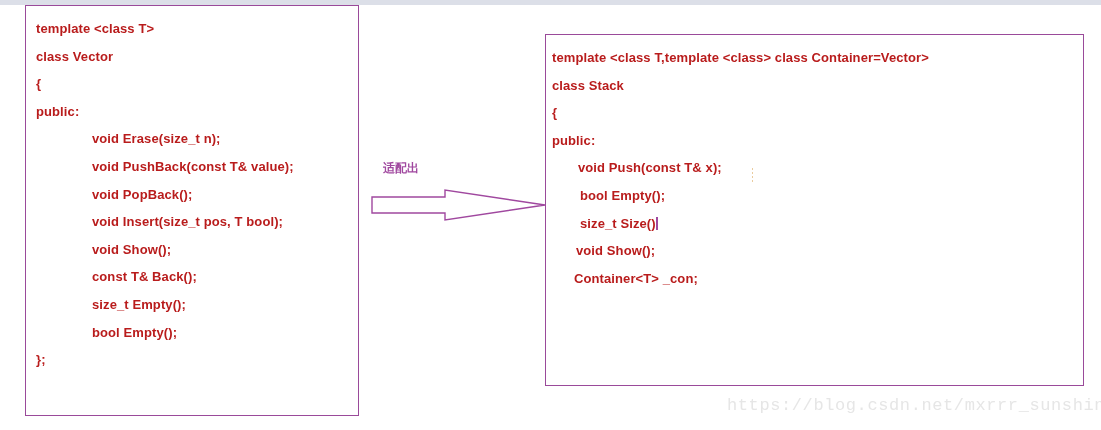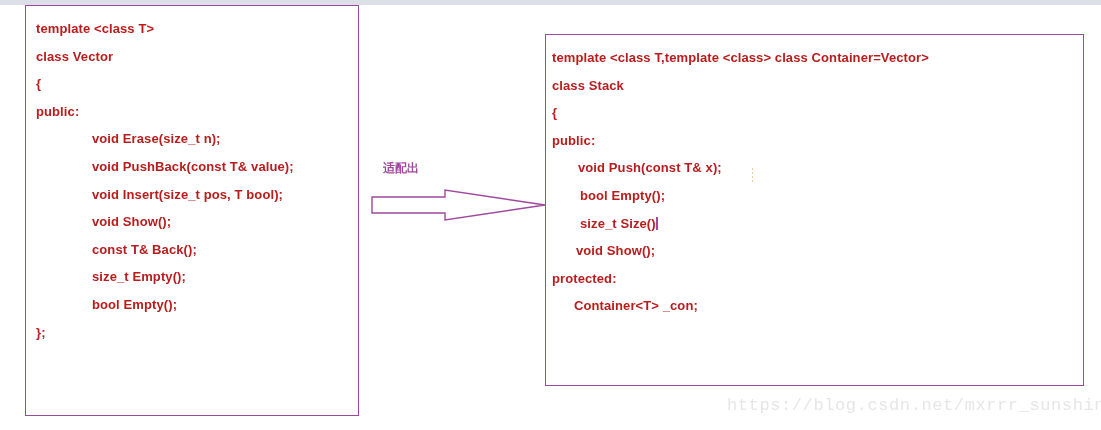--- a/index.html
+++ b/index.html
@@ -148,20 +148,21 @@
   <div class="top-band"></div>
 
   <div id="vector-box" class="code-box">
     <ul class="code-lines">
         <li class="code-line ind-0"><span>template &lt;class T&gt;</span></li>
         <li class="code-line ind-0"><span>class Vector</span></li>
         <li class="code-line ind-0"><span>{</span></li>
         <li class="code-line ind-0"><span>public:</span></li>
         <li class="code-line ind-5"><span>void Erase(size_t n);</span></li>
         <li class="code-line ind-5"><span>void PushBack(const T&amp; value);</span></li>
+        <li class="code-line ind-5"><span>void PopBack();</span></li>
         <li class="code-line ind-5"><span>void Insert(size_t pos, T bool);</span></li>
         <li class="code-line ind-5"><span>void Show();</span></li>
         <li class="code-line ind-5"><span>const T&amp; Back();</span></li>
         <li class="code-line ind-5"><span>size_t Empty();</span></li>
         <li class="code-line ind-5"><span>bool Empty();</span></li>
         <li class="code-line ind-0"><span>};</span></li>
       </ul>
   </div>
 
   <div id="adapter-arrow-group">
@@ -174,21 +175,20 @@
   <div id="stack-box" class="code-box">
     <ul class="code-lines">
         <li class="code-line ind-0"><span>template &lt;class T,template &lt;class&gt; class Container=Vector&gt;</span></li>
         <li class="code-line ind-0"><span>class Stack</span></li>
         <li class="code-line ind-0"><span>{</span></li>
         <li class="code-line ind-0"><span>public:</span></li>
         <li class="code-line ind-1"><span>void Push(const T&amp; x);</span></li>
         <li class="code-line ind-2"><span>bool Empty();</span></li>
         <li class="code-line ind-2"><span>size_t Size()</span><span class="caret-artifact"></span></li>
         <li class="code-line ind-3"><span>void Show();</span></li>
-        <li class="code-line ind-0"><span>protected:</span></li>
         <li class="code-line ind-4"><span>Container&lt;T&gt; _con;</span></li>
       </ul>
     <div class="ghost-caret"></div>
   </div>
 
   <div id="watermark">https://blog.csdn.net/mxrrr_sunshine</div>
 
 </div>
 
 </body></html>

